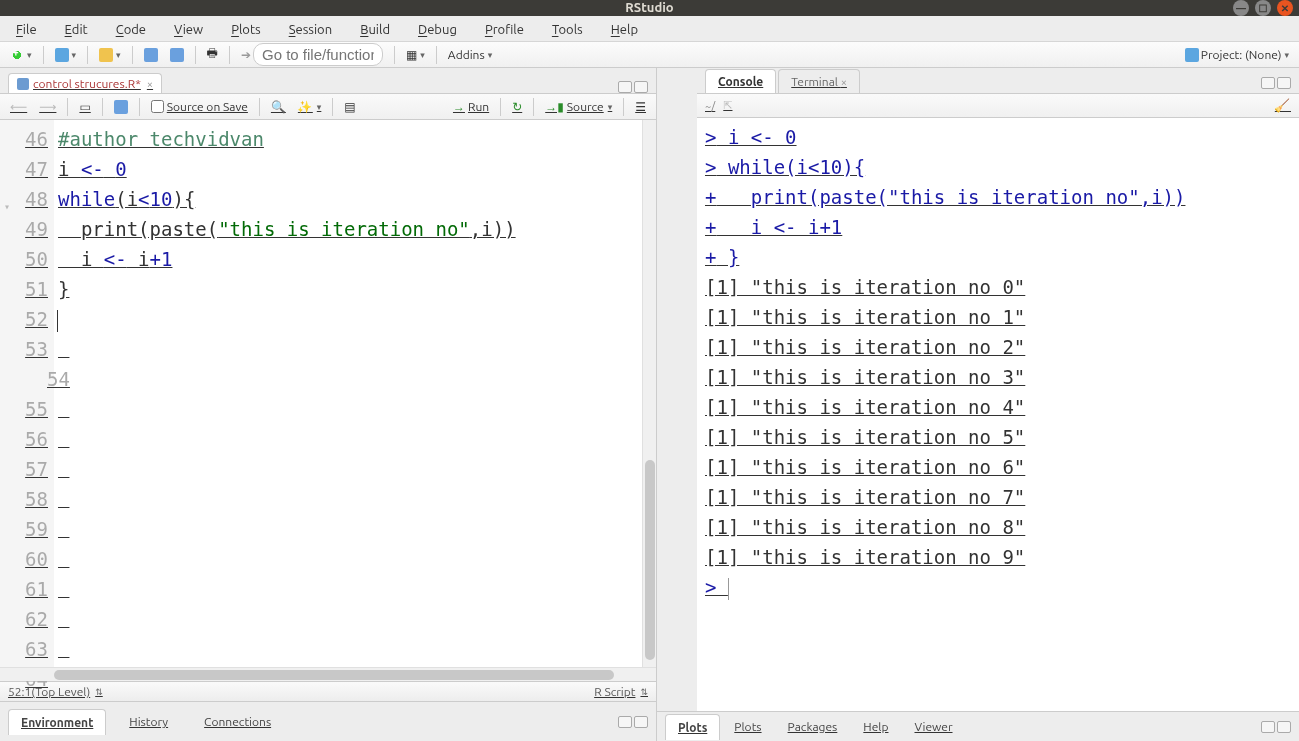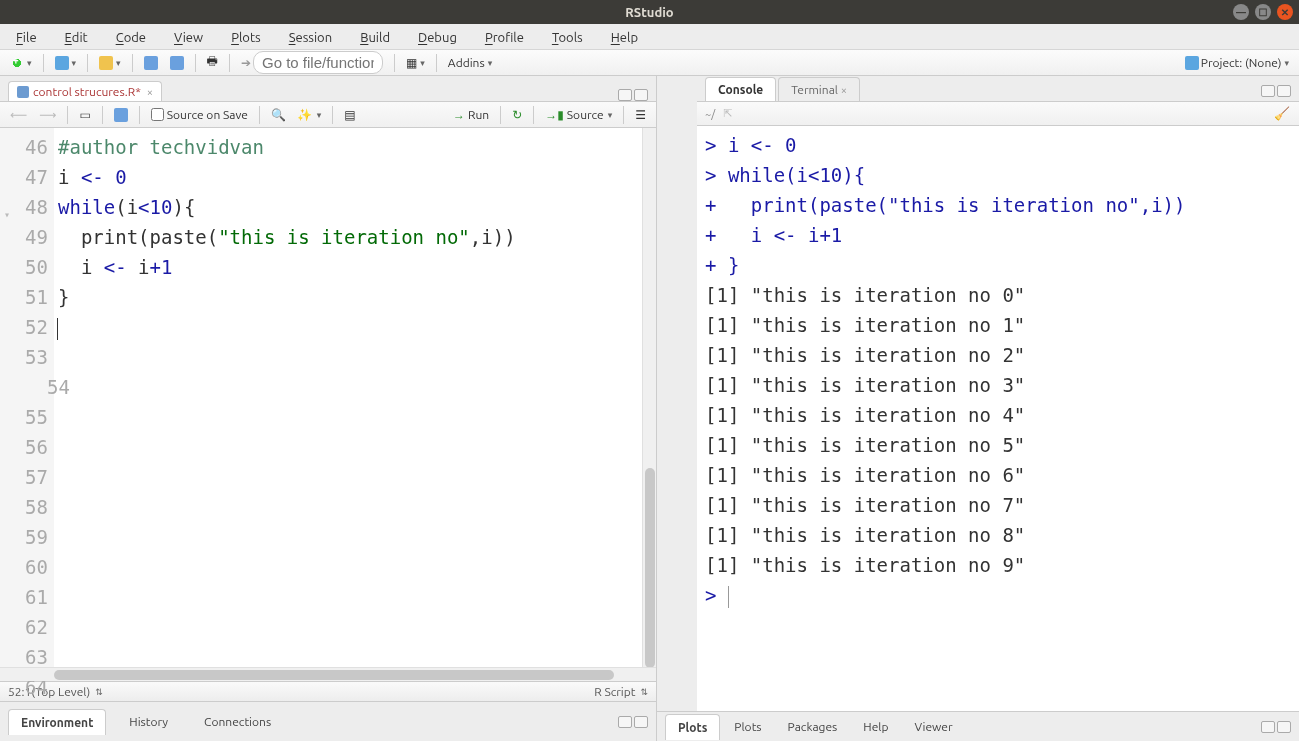--- a/index.html
+++ b/index.html
@@ -8,22 +8,22 @@
     font-family: "Ubuntu", "Segoe UI", Arial, sans-serif;
     font-size: 13px;
     background: #ededed;
     color: #333;
     display: flex; flex-direction: column;
     overflow: hidden;
   }
 
   
   .titlebar {
-    height: 24px; background: #3c3b37; color: #dfdbd2;
-    display: flex; align-items: center; justify-content: center;
+    height: 16px; background: #3c3b37; color: #dfdbd2;
+    display: flex; align-items: flex-start; justify-content: center;
     position: relative; font-weight: bold;
   }
   .titlebar .window-controls {
     position: absolute; right: 6px; top: 50%; transform: translateY(-50%);
     display: flex; gap: 6px;
   }
   .titlebar .wc {
     width: 16px; height: 16px; border-radius: 50%;
     display: flex; align-items: center; justify-content: center;
     font-size: 10px; color: #3c3b37;
@@ -56,21 +56,21 @@
     padding: 2px 4px; border-radius: 2px;
   }
   .toolbar .separator { width: 1px; height: 18px; background: #ccc; margin: 0 3px; }
   .goto-input {
     border: 1px solid #ccc; border-radius: 10px; padding: 2px 8px;
     width: 130px; color: #999; font-size: 15px; background:#fff;
   }
   .toolbar .spacer { flex: 1; }
 
   
-  .main { flex: 1; display: flex; min-height: 0; }
+  .main { flex: 1; display: flex; min-height: 0; text-decoration: underline; }
   .left-col, .right-col { display: flex; flex-direction: column; min-width: 0; }
   .left-col { width: 657px; border-right: 1px solid #ccc; }
   .right-col { flex: 1; }
 
   
   .tabstrip {
     height: 26px; background: #ededed;
     display: flex; align-items: flex-end; padding: 0 8px;
     border-bottom: 1px solid #ccc; gap: 4px;
   }

